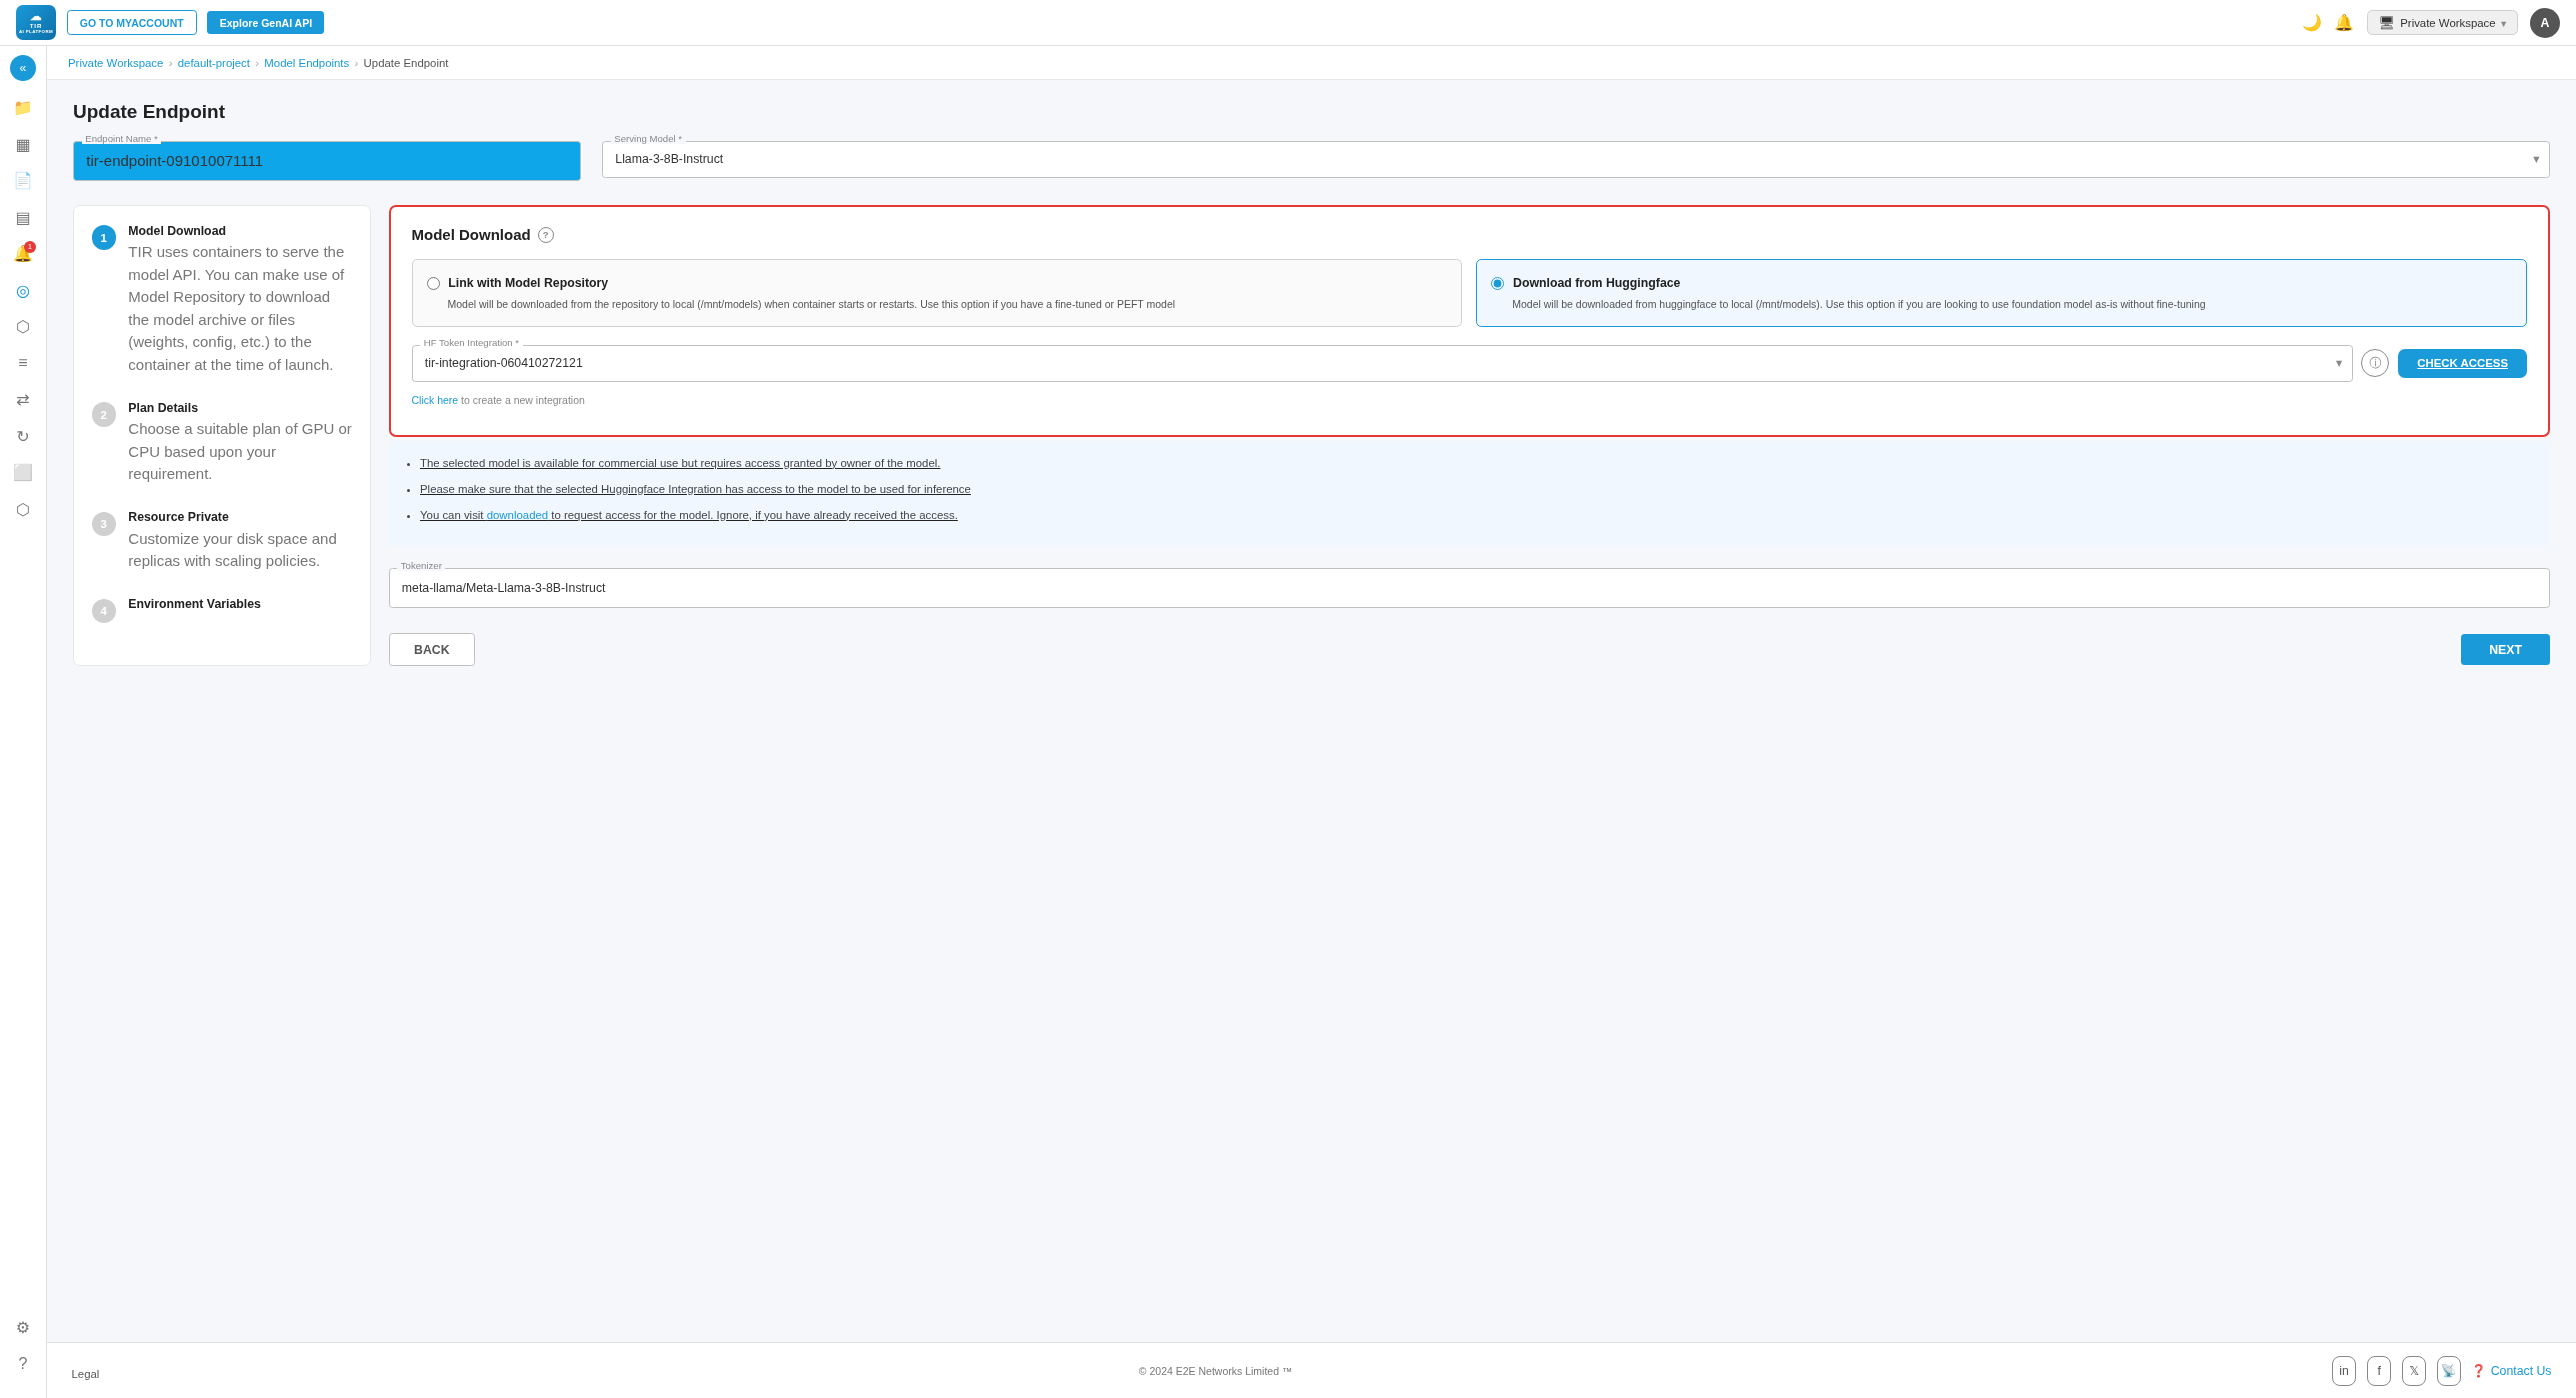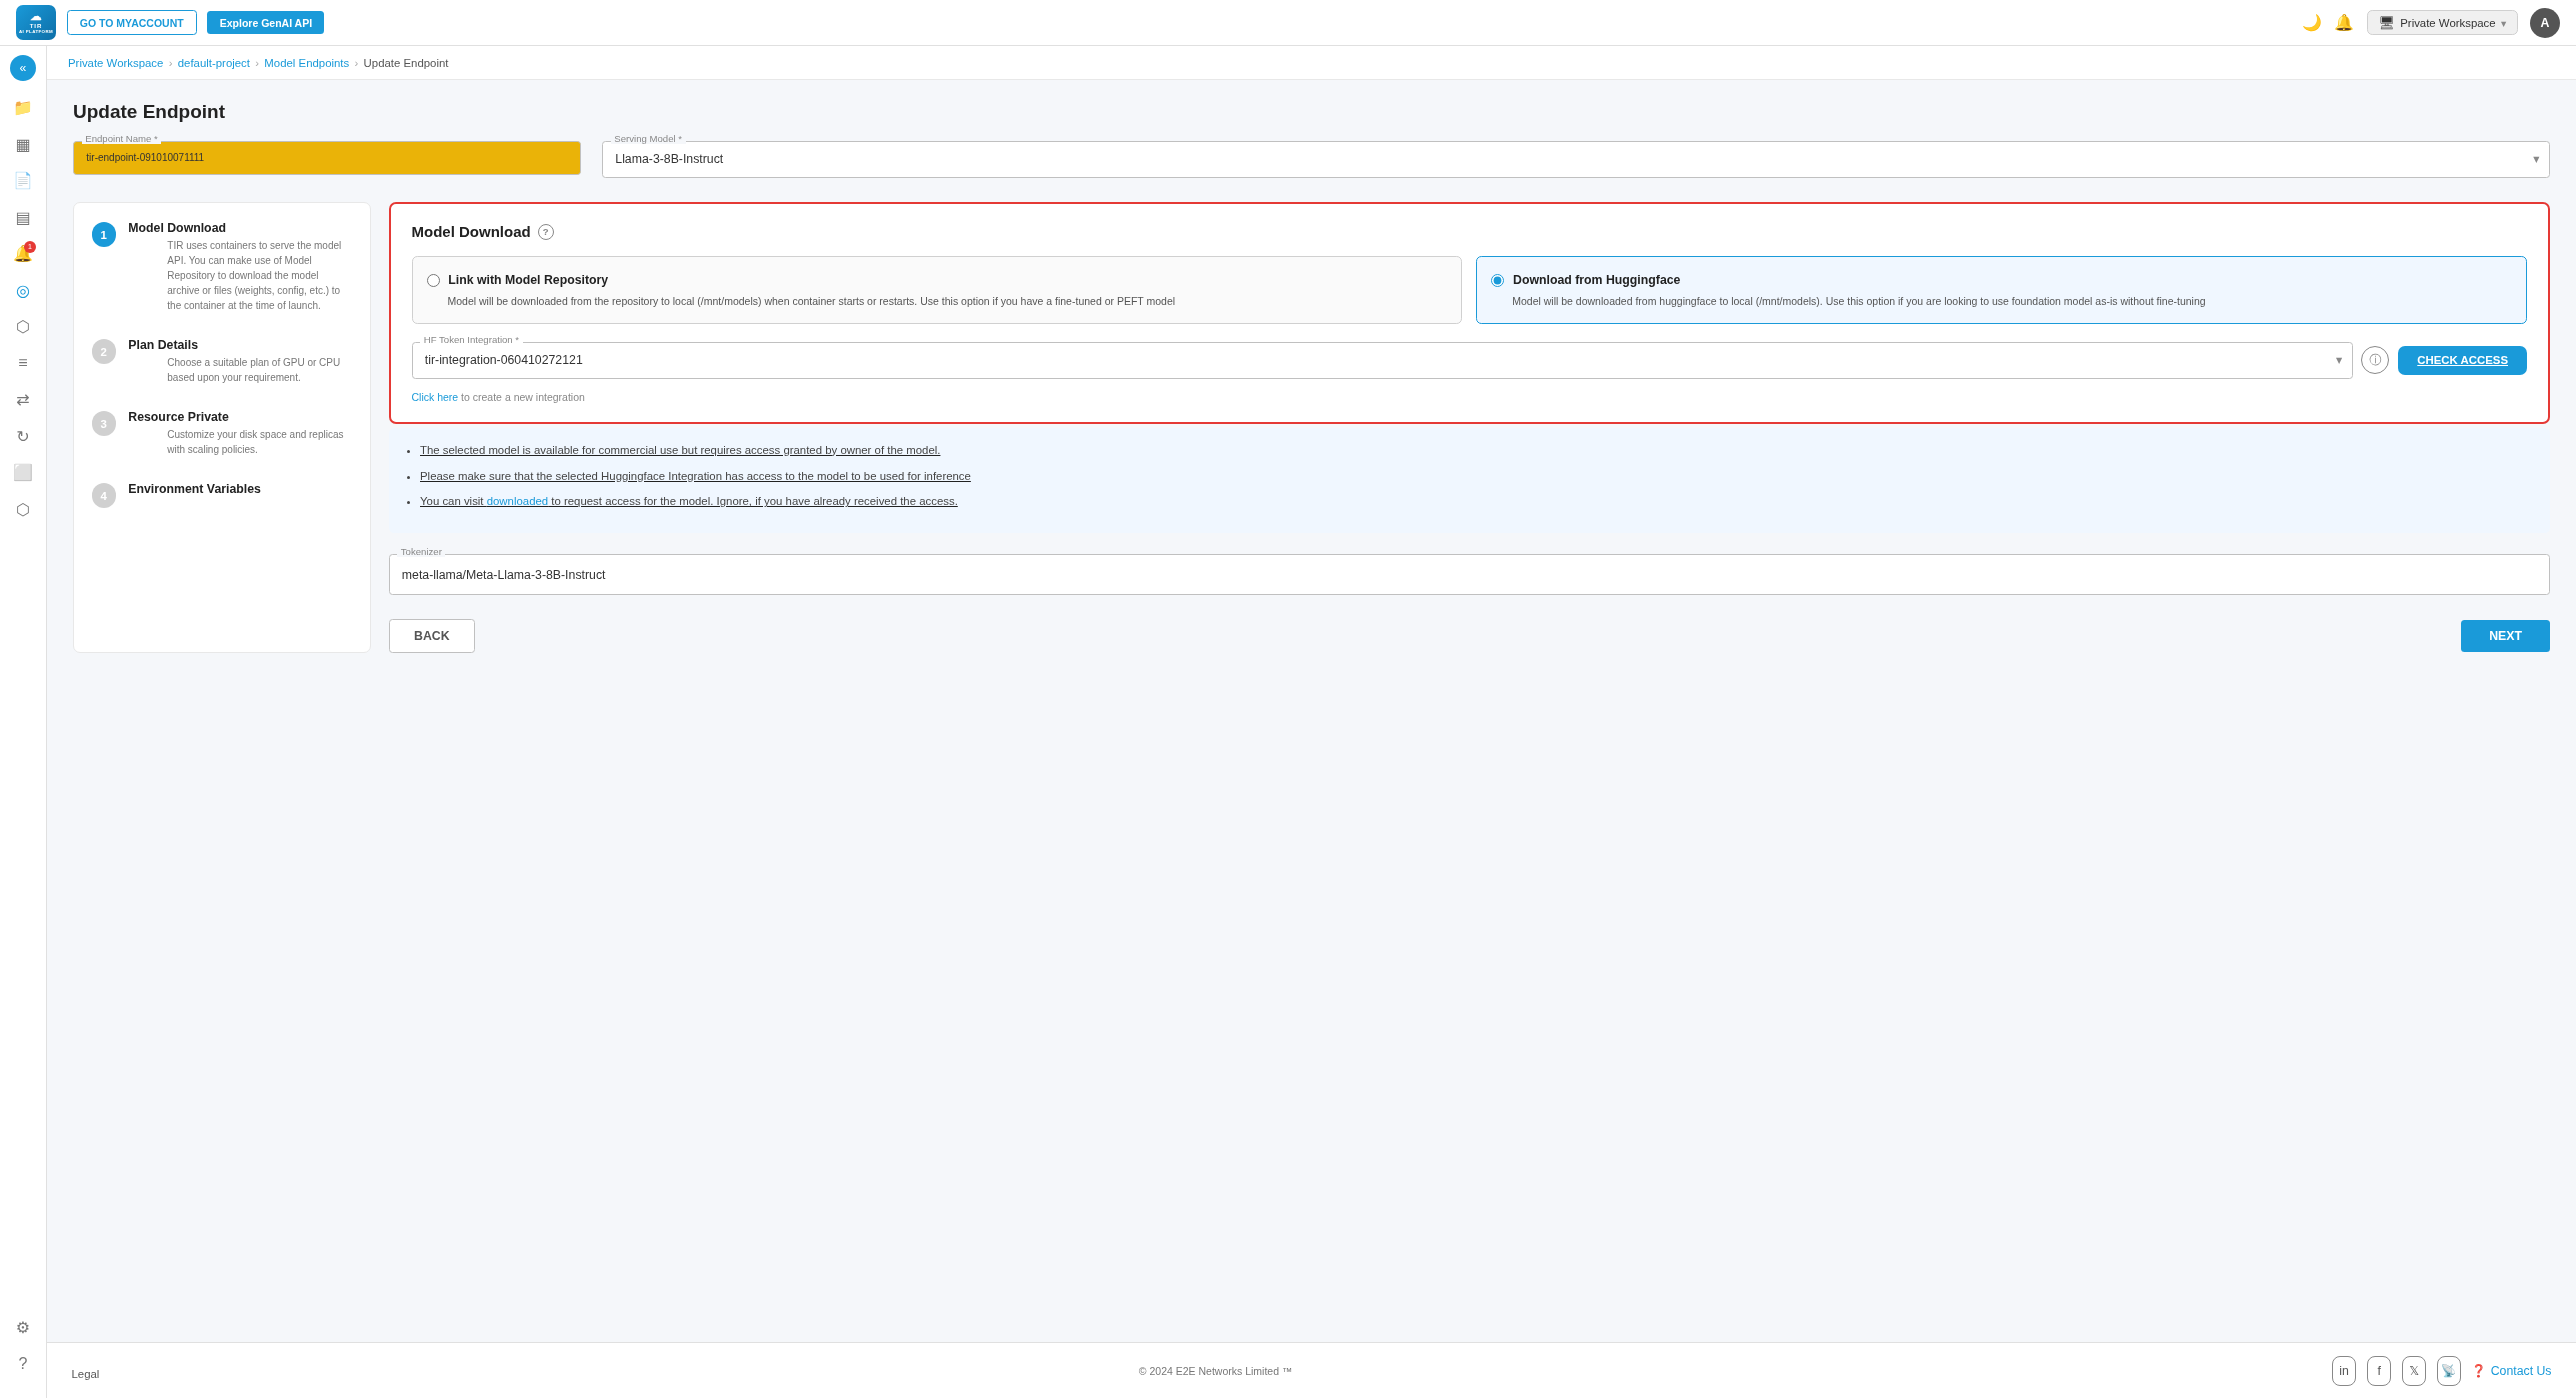--- a/index.html
+++ b/index.html
@@ -88,21 +88,21 @@
 
     
     .form-row { display: flex; gap: 21px; margin-bottom: 24.5px; }
     .form-group { display: flex; flex-direction: column; position: relative; }
     .form-group label {
       position: absolute; top: -8px; left: 8.8px; background: #f5f7fa;
       font-size: 9.6px; color: #888; padding: 0 3.5px; z-index: 1;
     }
     .form-input {
       border: 0.9px solid #c0c0c0; border-radius: 3.5px; padding: 10.5px 12.3px;
-      font-size: 10px; background: #eab308; color: #333; outline: none;
+      font-size: 15px; background: #0ea5e9; color: #333; outline: none;
     }
     .form-select {
       border: 0.9px solid #c0c0c0; border-radius: 3.5px; padding: 10.5px 35px 10.5px 12.3px;
       font-size: 12.3px; background: #fff; color: #333; outline: none;
       appearance: none; cursor: pointer; width: 100%;
     }
     .select-wrapper { position: relative; }
     .select-wrapper::after {
       content: '▾'; position: absolute; right: 10.5px; top: 50%; transform: translateY(-50%);
       color: #888; pointer-events: none;
@@ -118,21 +118,21 @@
     }
     .step-item { display: flex; gap: 12.3px; margin-bottom: 24.5px; }
     .step-circle {
       width: 24.5px; height: 24.5px; border-radius: 50%;
       display: flex; align-items: center; justify-content: center;
       font-size: 11.4px; font-weight: 700; flex-shrink: 0; margin-top: 1.8px;
     }
     .step-circle.active { background: #1a9ad9; color: #fff; }
     .step-circle.inactive { background: #d0d0d0; color: #fff; }
     .step-content .step-title { font-weight: 700; font-size: 12.3px; color: #222; margin-bottom: 3.5px; }
-    .step-content .step-desc { font-size: 10px; color: #777; line-height: 1.5; margin-left: 39px; }
+    .step-content .step-desc { font-size: 15px; color: #777; line-height: 1.5; }
 
     
     .model-download-panel {
       flex: 1; background: #fff; border: 2.2px solid #e53935;
       border-radius: 7px; padding: 19px 21px;
     }
     .panel-title { font-size: 15px; font-weight: 700; color: #222; margin-bottom: 16px; display: flex; align-items: center; gap: 7px; }
     .help-icon {
       width: 16px; height: 16px; border-radius: 50%; border: 1.3px solid #888;
       display: inline-flex; align-items: center; justify-content: center;

